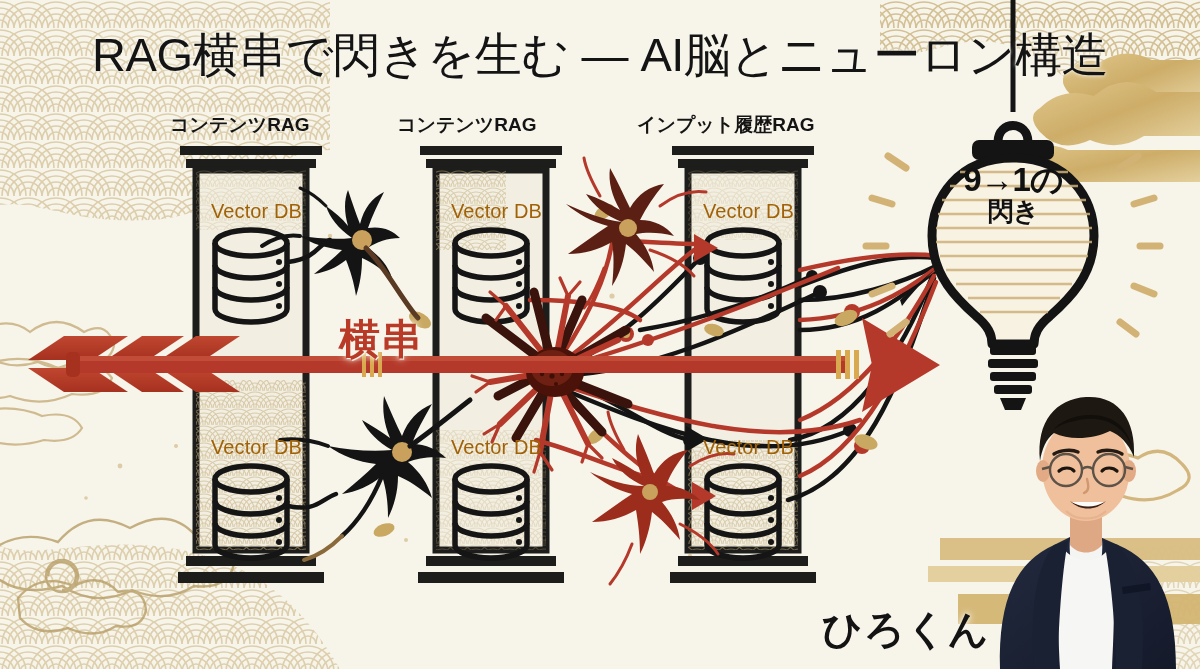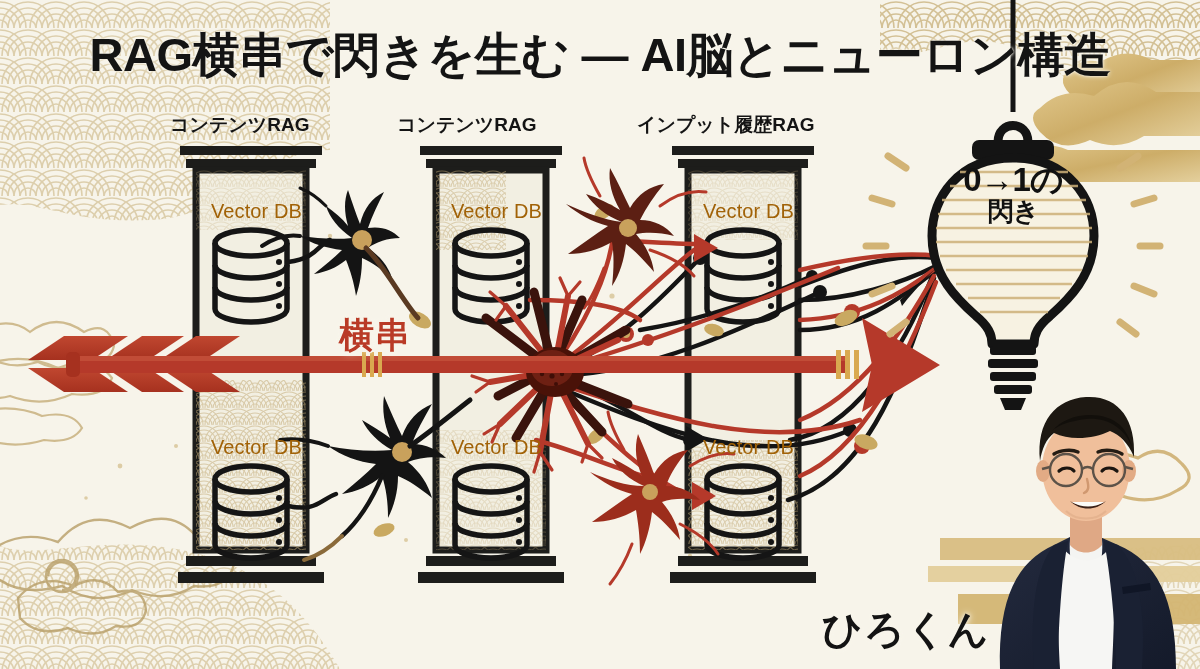--- a/index.html
+++ b/index.html
@@ -18,21 +18,21 @@
   }
   .layer { position: absolute; top:0; left:0; width:1200px; height:669px; }
   #bg-svg, #art-svg { pointer-events: none; }
 
   
   #title {
     position: absolute;
     left: 0; right: 0; top: 24px;
     text-align: center;
     font-size: 47px;
-    font-weight: 700;
+    font-weight: 400;
     letter-spacing: -0.5px;
     color: #141414;
     white-space: nowrap;
     z-index: 40;
     text-shadow: 0 0 2px #f7f4ea, 0 0 5px #f7f4ea;
   }
 
   
   .col-label {
     position: absolute;
@@ -56,21 +56,21 @@
     color: #a16207;
     white-space: nowrap;
     z-index: 36;
     letter-spacing: 0.1px;
   }
 
   
   #yokogushi {
     position: absolute;
     left: 339px; top: 312px;
-    font-size: 35px;
+    font-size: 41px;
     font-weight: 900;
     color: #b93a26;
     letter-spacing: 1px;
     z-index: 45;
     text-shadow: 0 0 4px #f7f4ea, 0 0 8px #f7f4ea, 1px 1px 0 #f7f4ea;
   }
 
   
   #bulb-text {
     position: absolute;
@@ -682,19 +682,19 @@
   <div class="vdb-label" style="left:211px; top:200px;">Vector DB</div>
   <div class="vdb-label" style="left:211px; top:436px;">Vector DB</div>
   <div class="vdb-label" style="left:451px; top:200px;">Vector DB</div>
   <div class="vdb-label" style="left:451px; top:436px;">Vector DB</div>
   <div class="vdb-label" style="left:703px; top:200px;">Vector DB</div>
   <div class="vdb-label" style="left:703px; top:436px;">Vector DB</div>
 
   <div id="yokogushi">横串</div>
 
   <div id="bulb-text">
-    <span class="l1">0→1の</span>
+    <span class="l1">9→1の</span>
     <span class="l2">閃き</span>
   </div>
 
   <div id="presenter-name">ひろくん</div>
 
 </div>
 
 </body></html>

